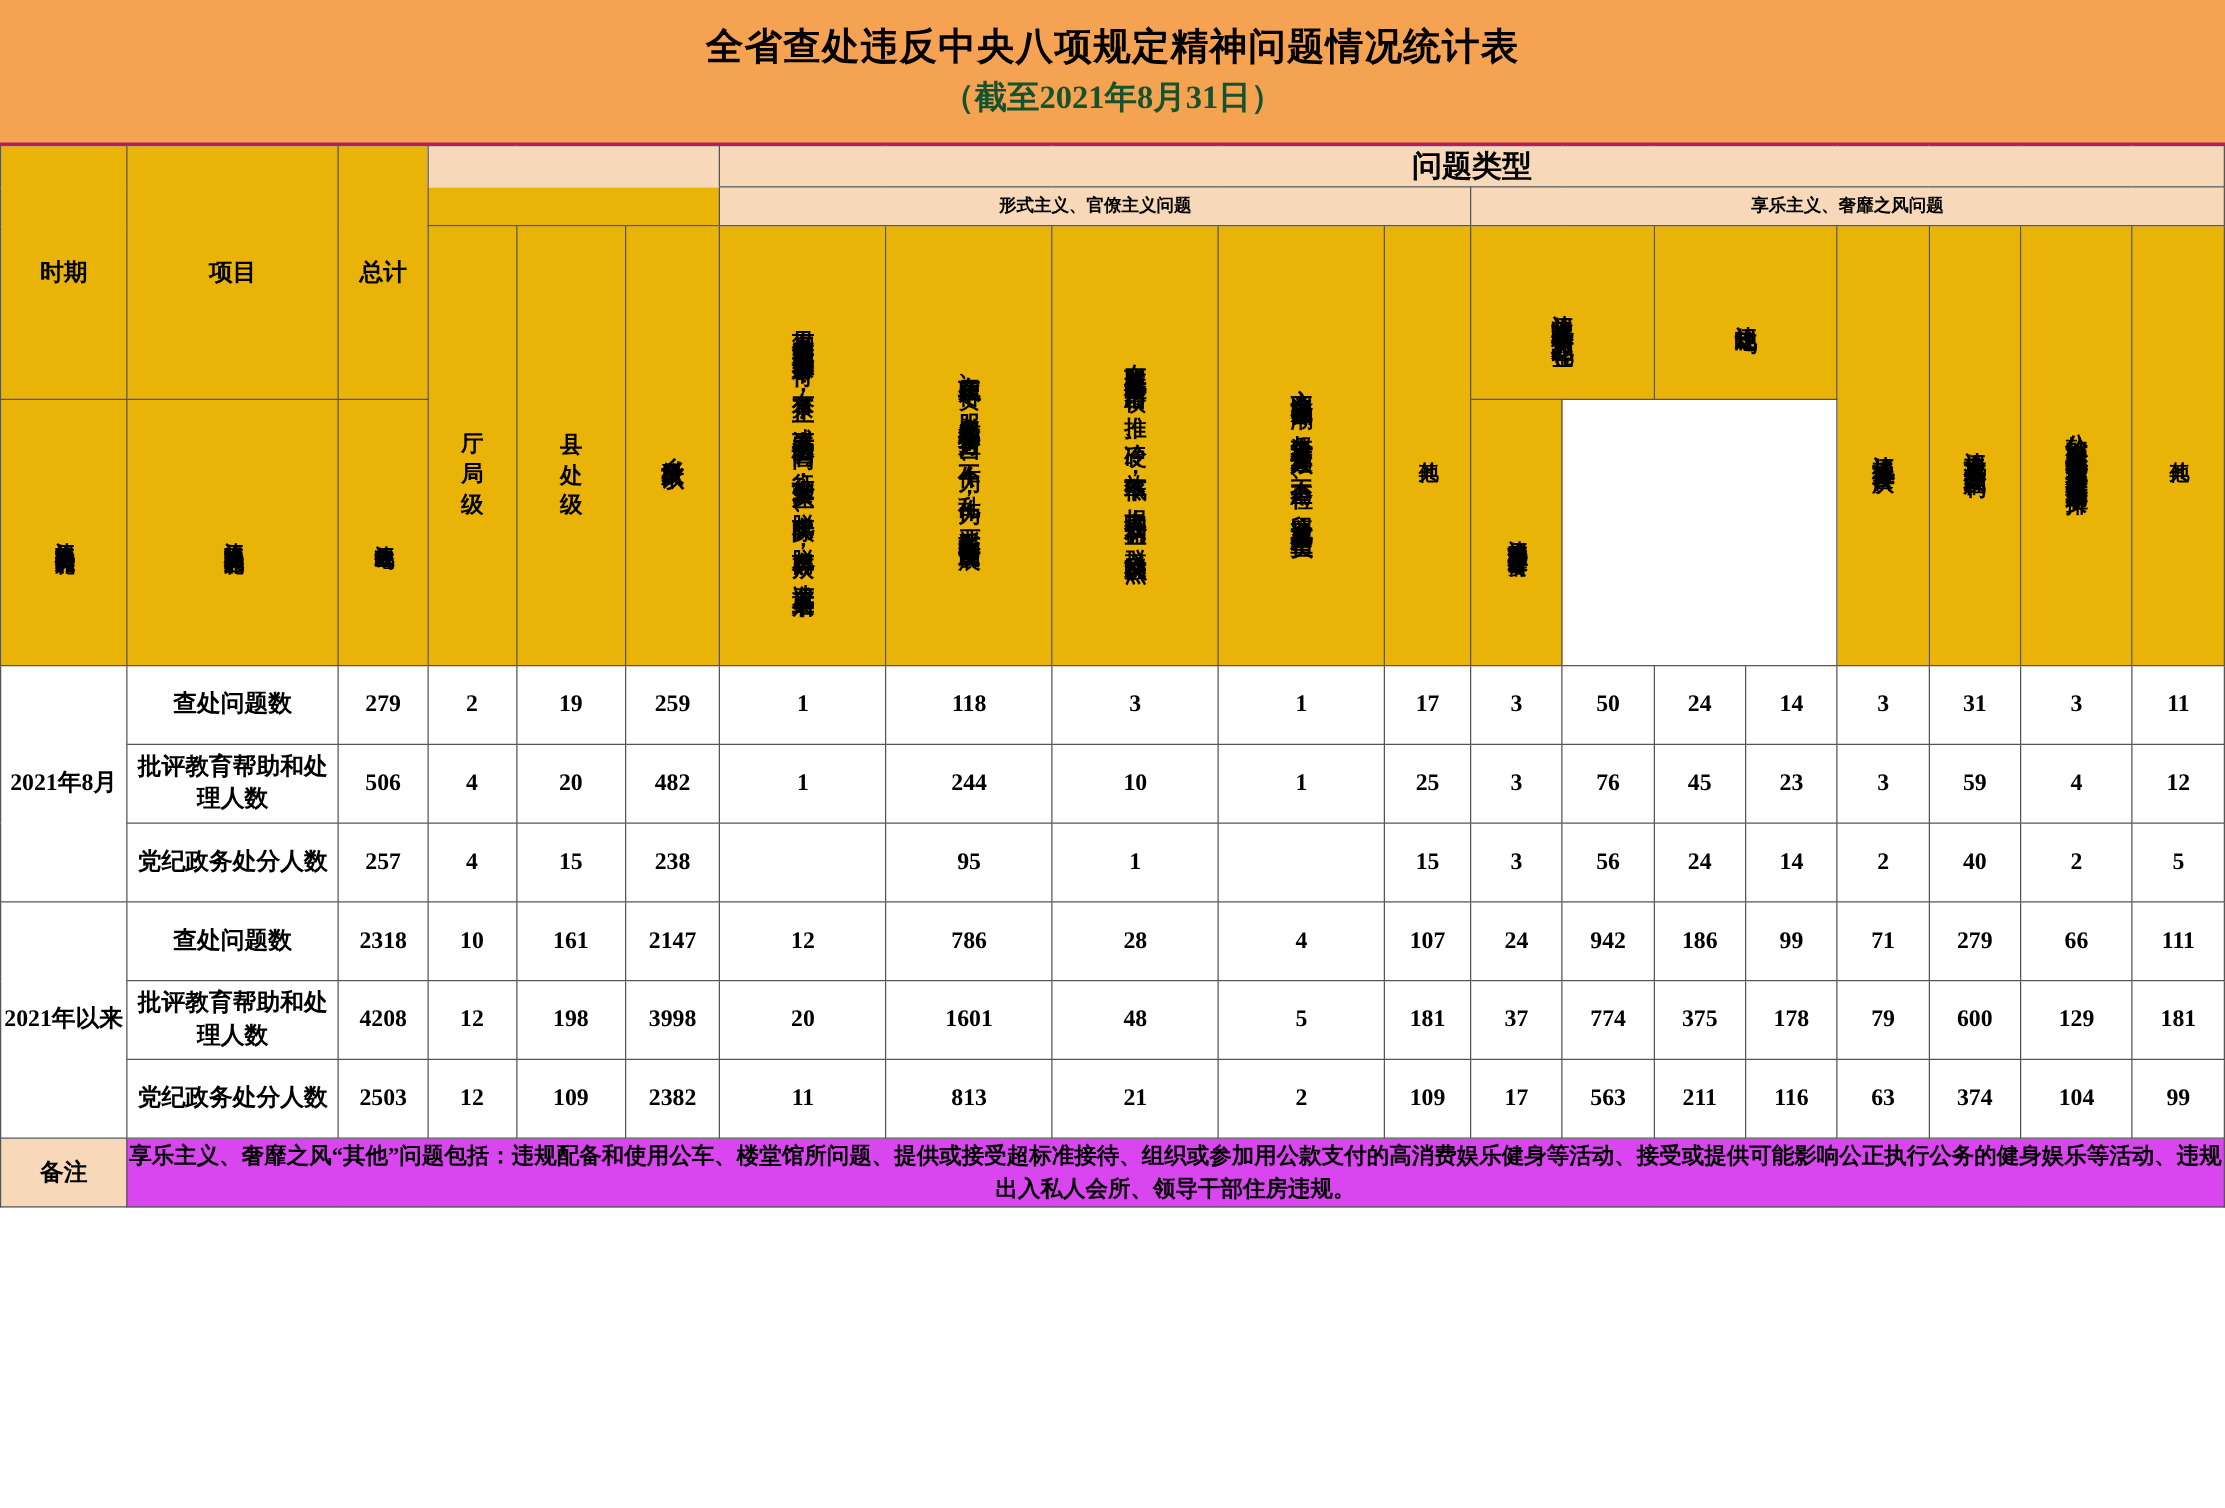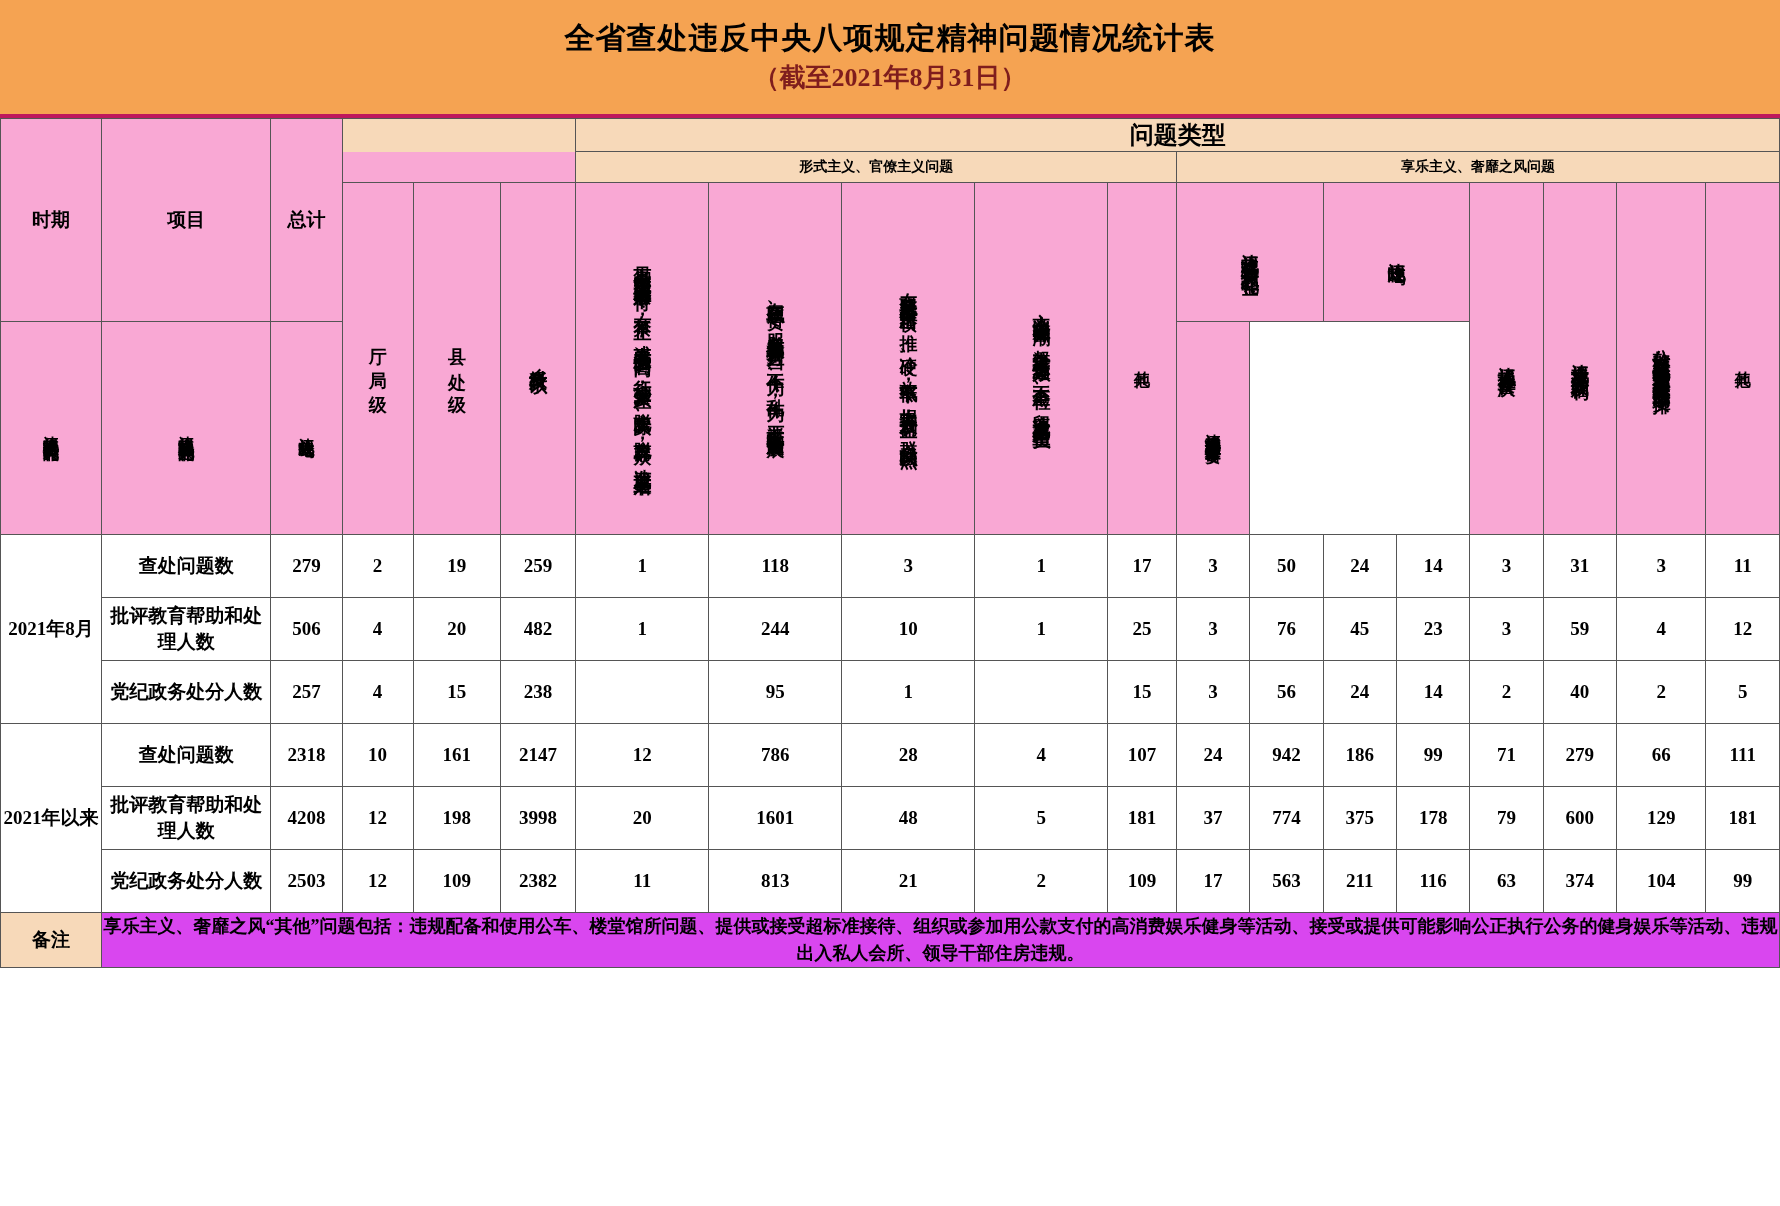--- a/index.html
+++ b/index.html
@@ -16,57 +16,57 @@
   .sheet {
     position: relative;
     width: 1780px;
     height: 1206px;
     box-sizing: border-box;
   }
   
   .title-band {
     height: 114px;
     background: #F5A352;
-    border-bottom: 4px solid #be185d;
+    border-bottom: 2px solid #be185d;
     display: flex;
     flex-direction: column;
     align-items: center;
     justify-content: center;
     text-align: center;
   }
   .title-main {
     font-size: 30px;
     font-weight: bold;
     color: #000;
     letter-spacing: 1px;
     line-height: 1.25;
   }
   .title-sub {
     font-size: 26px;
     font-weight: bold;
-    color: #7f1d1d;
+    color: #14532d;
     line-height: 1.3;
     margin-top: 4px;
   }
   table.main {
     border-collapse: collapse;
     table-layout: fixed;
     width: 1780px;
   }
   table.main td, table.main th {
     border: 1.5px solid #555;
     text-align: center;
     vertical-align: middle;
     font-weight: bold;
     color: #000;
     padding: 0;
   }
   
   .hdr {
-    background: #f9a8d4;
+    background: #eab308;
     font-size: 19px;
   }
   .hdr-top {
     background: #F7D9B9;
     font-size: 24px;
     height: 30px;
   }
   .hdr-grp {
     background: #F7D9B9;
     font-size: 14px;

